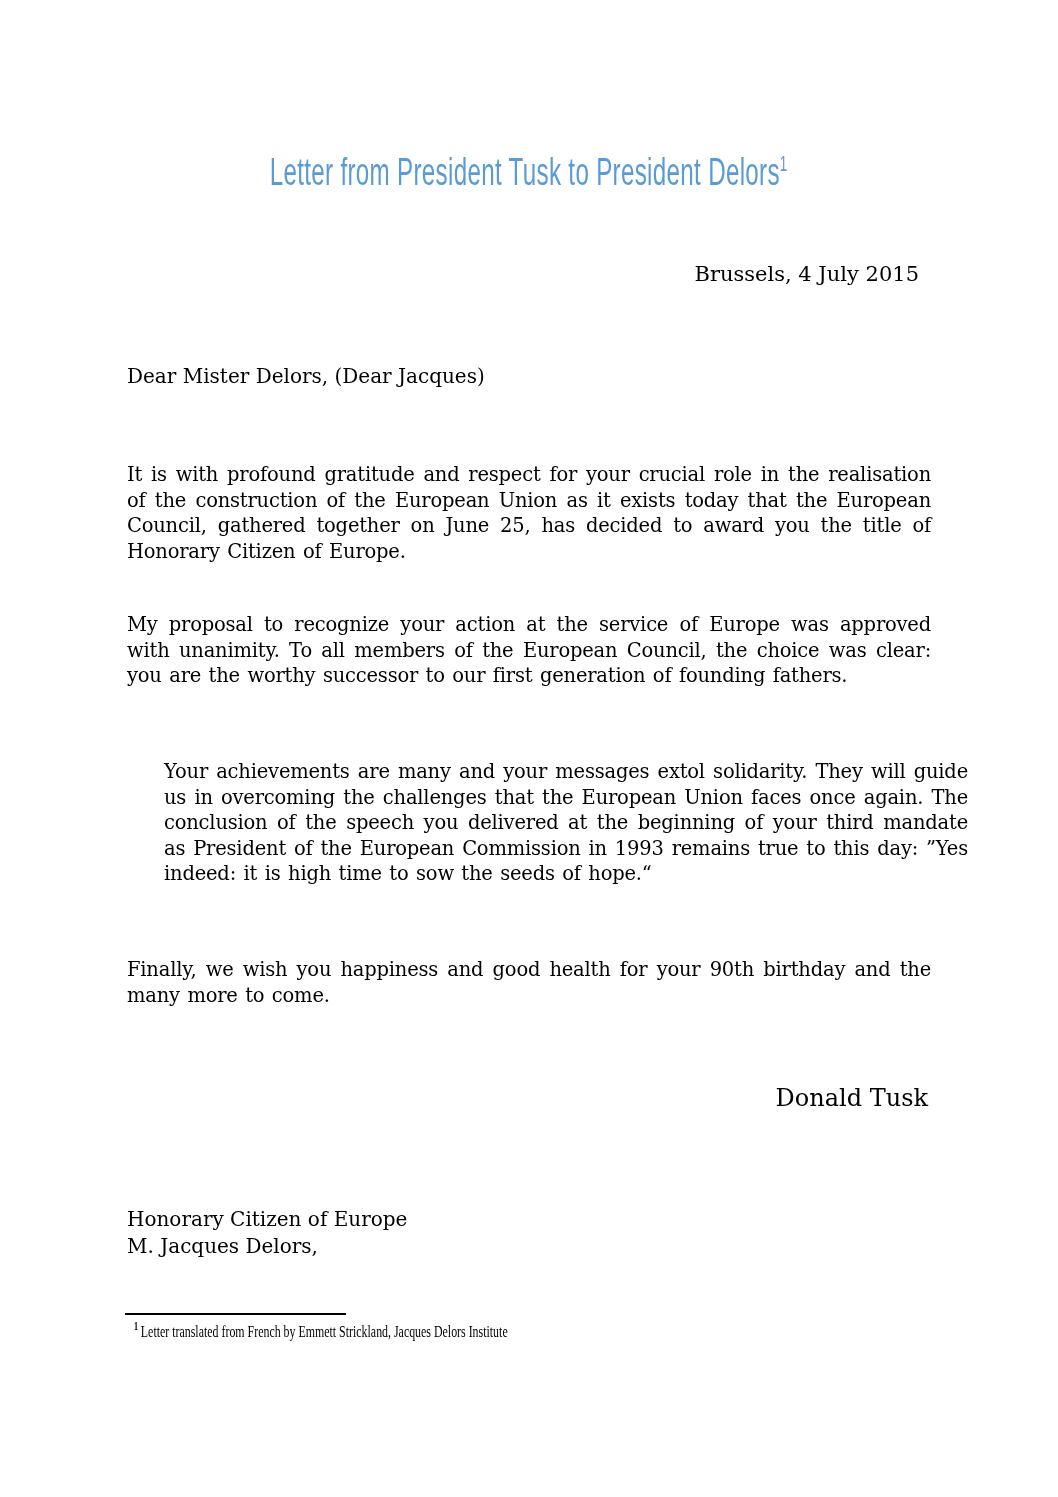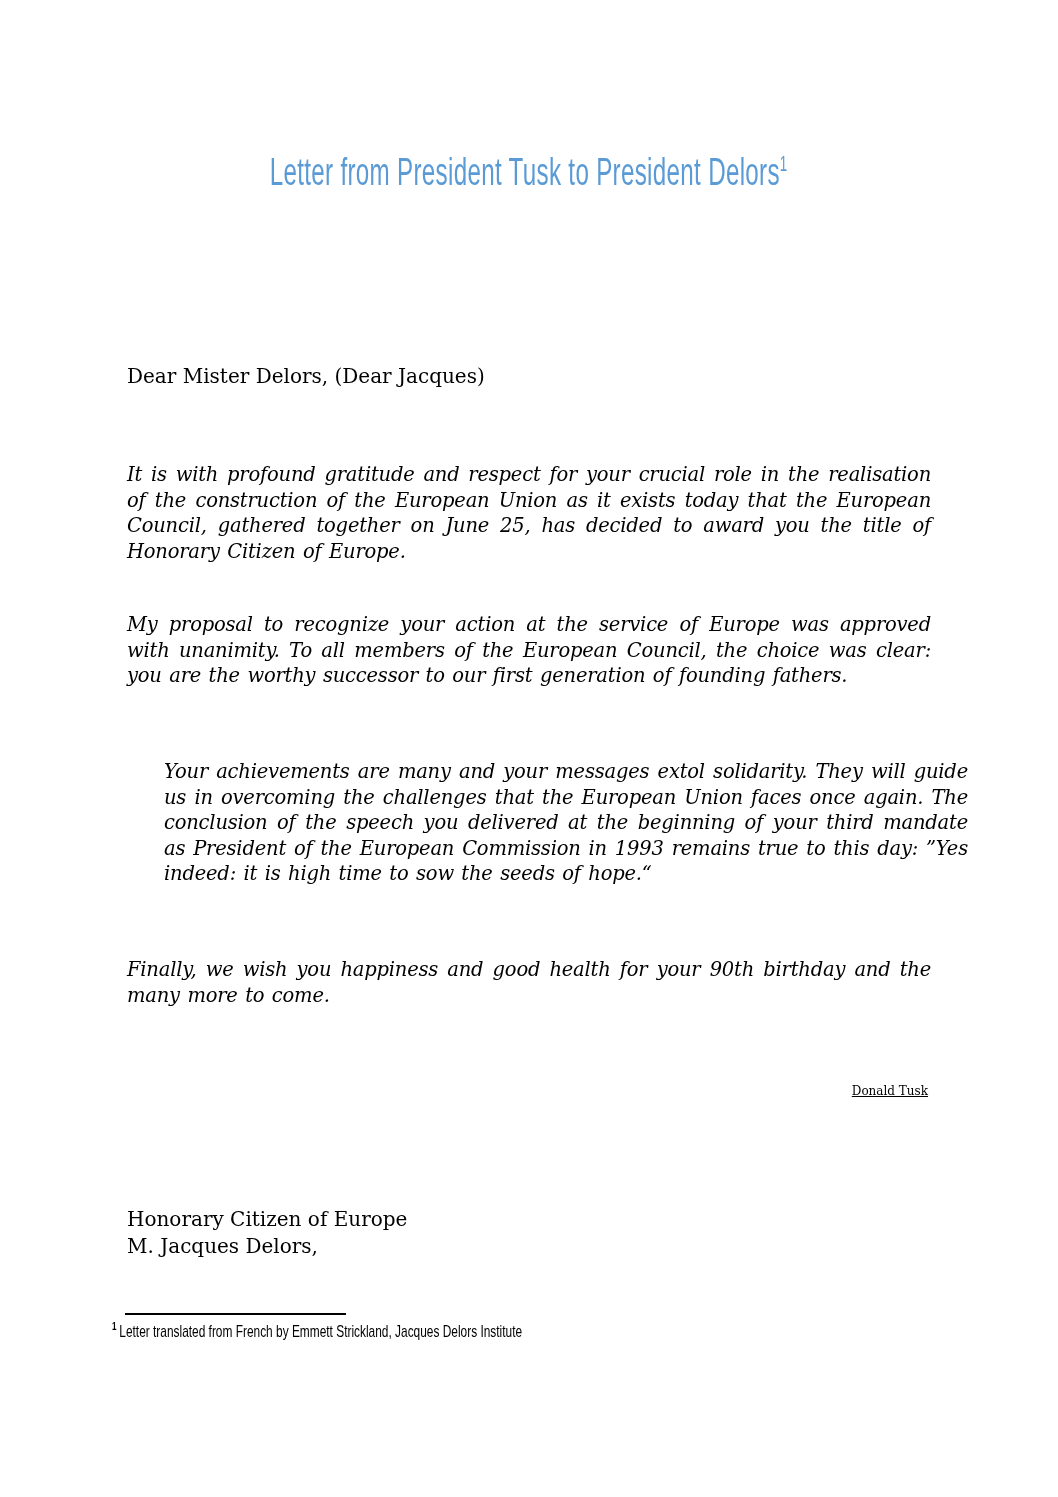--- a/index.html
+++ b/index.html
@@ -53,55 +53,53 @@
   }
   .para {
     position: absolute;
     left: 127px;
     width: 804px;
     text-align: justify;
     font-size: 19.5px;
     line-height: 25.6px;
     letter-spacing: -0.2px;
     word-spacing: 1.5px;
-    font-style: italic;
   }
   .para-1 { top: 462px; }
   .para-2 { top: 612px; }
   .para-3 { top: 759px; margin-left: 37px; }
   .para-4 { top: 957px; }
   .signoff {
     position: absolute;
     top: 1084px;
     left: 127px;
     width: 801px;
     text-align: right;
-    font-size: 12px;
-    text-decoration: underline;
+    font-size: 24px;
   }
   .recipient {
     position: absolute;
     top: 1206px;
     left: 127px;
     font-size: 20px;
     line-height: 26.5px;
   }
   .footnote-rule {
     position: absolute;
     top: 1313px;
     left: 125px;
     width: 221px;
     height: 2px;
     background: #000000;
   }
   .footnote {
     position: absolute;
     top: 1322px;
-    left: 112px;
-    font-family: Liberation Sans, sans-serif;
+    left: 134px;
+    font-family: Liberation Serif, serif;
     font-size: 17px;
     color: #000000;
     white-space: nowrap;
   }
   .footnote .squeeze {
     display: inline-block;
     transform: scaleX(0.70);
     transform-origin: 0 50%;
   }
   .footnote sup {
@@ -114,20 +112,21 @@
 </style>
 </head>
 <body>
 
 <div class="page">
 
   <h1 class="doc-title">
     <span class="squeeze"><span>Letter from President Tusk to President Delors</span><sup>1</sup></span>
   </h1>
 
+  <div class="dateline">Brussels, 4 July 2015</div>
 
   <div class="salutation">Dear Mister Delors, (Dear Jacques)</div>
 
   <p class="para para-1">It is with profound gratitude and respect for your crucial role in the realisation of the construction of the European Union as it exists today that the European Council, gathered together on June 25, has decided to award you the title of Honorary Citizen of Europe.</p>
 
   <p class="para para-2">My proposal to recognize your action at the service of Europe was approved with unanimity. To all members of the European Council, the choice was clear: you are the worthy successor to our first generation of founding fathers.</p>
 
   <p class="para para-3">Your achievements are many and your messages extol solidarity. They will guide us in overcoming the challenges that the European Union faces once again. The conclusion of the speech you delivered at the beginning of your third mandate as President of the European Commission in 1993 remains true to this day: ”Yes indeed: it is high time to sow the seeds of hope.“</p>
 
   <p class="para para-4">Finally, we wish you happiness and good health for your 90th birthday and the many more to come.</p>

